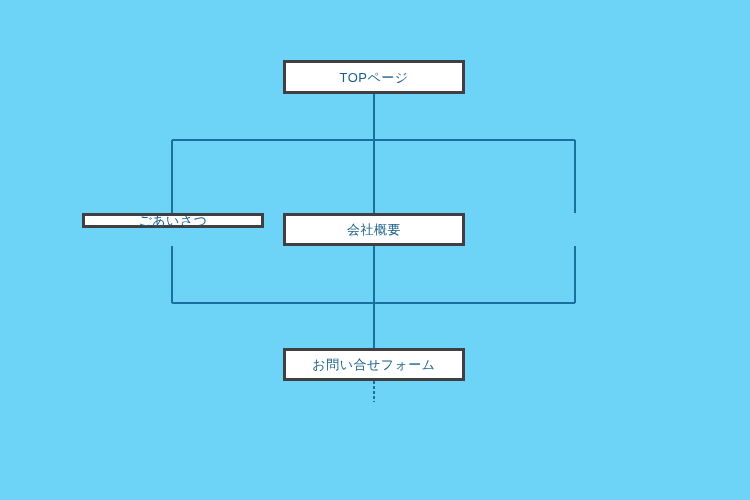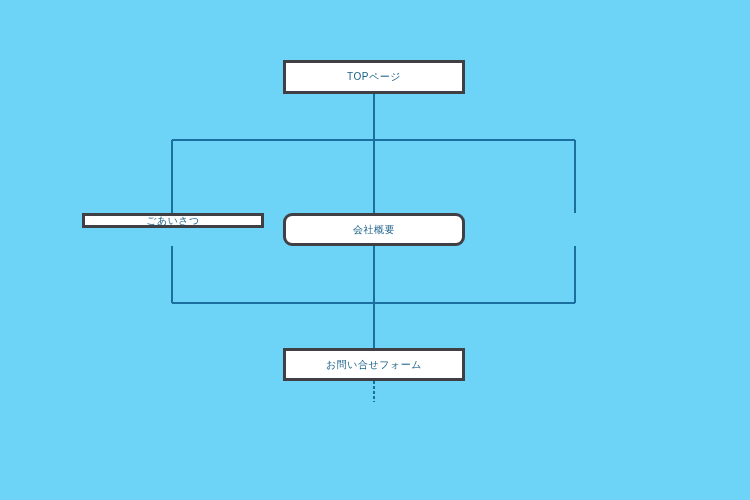--- a/index.html
+++ b/index.html
@@ -32,29 +32,29 @@
     box-sizing: border-box;
     background: #ffffff;
     border: 3px solid #3f3f44;
     display: flex;
     align-items: center;
     justify-content: center;
     z-index: 2;
   }
   .node-label {
     color: #1a6189;
-    font-size: 10px;
+    font-size: 13px;
     line-height: 1;
     letter-spacing: 0.5px;
     white-space: nowrap;
   }
   
   #node-top        { left: 283px; top: 60px;  width: 182px; height: 34px; }
   #node-greeting   { left: 82px;  top: 213px; width: 182px; height: 15px; }
-  #node-company    { left: 283px; top: 213px; width: 182px; height: 33px; border-radius: 9px; }
+  #node-company    { left: 283px; top: 213px; width: 182px; height: 33px; }
   #node-business   { left: 484px; top: 213px; width: 182px; height: 33px; }
   #node-contact    { left: 283px; top: 348px; width: 182px; height: 33px; }
   #node-sent       { left: 283px; top: 402px; width: 182px; height: 33px; }
 </style>
 </head>
 <body>
 
 <div id="diagram">
 
   <svg class="connectors" viewBox="0 0 750 500" xmlns="http://www.w3.org/2000/svg">

